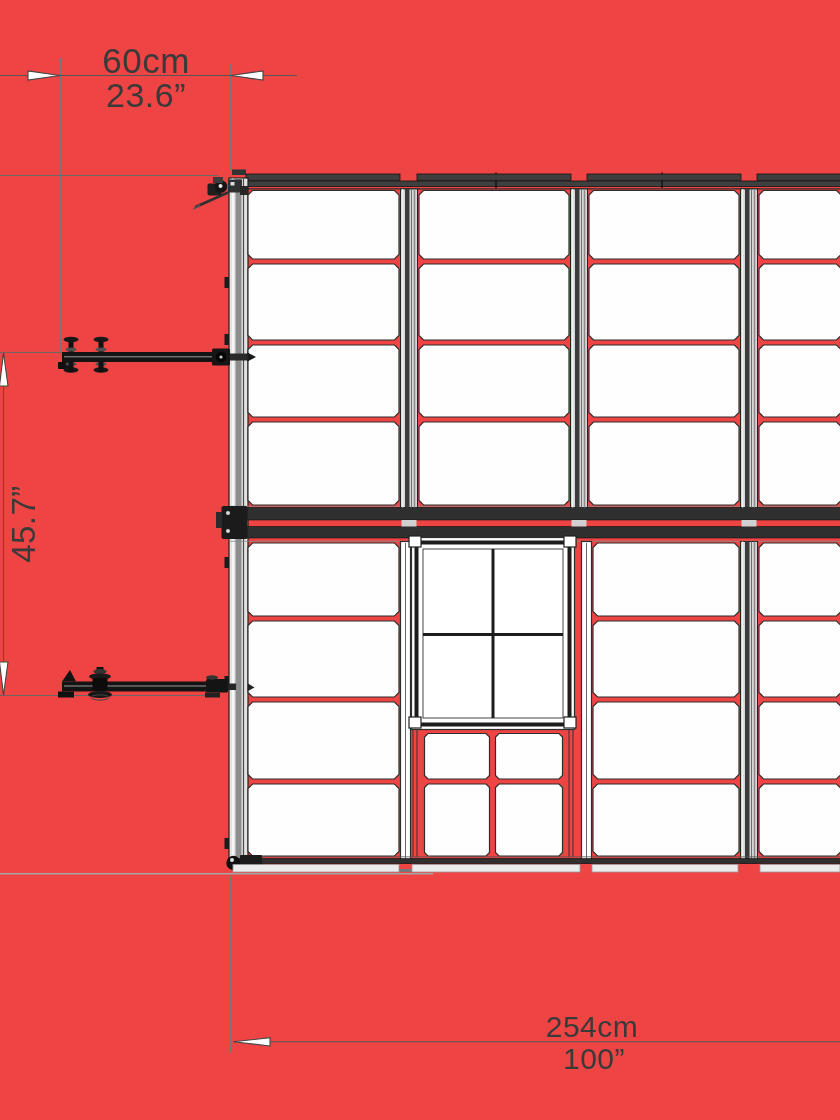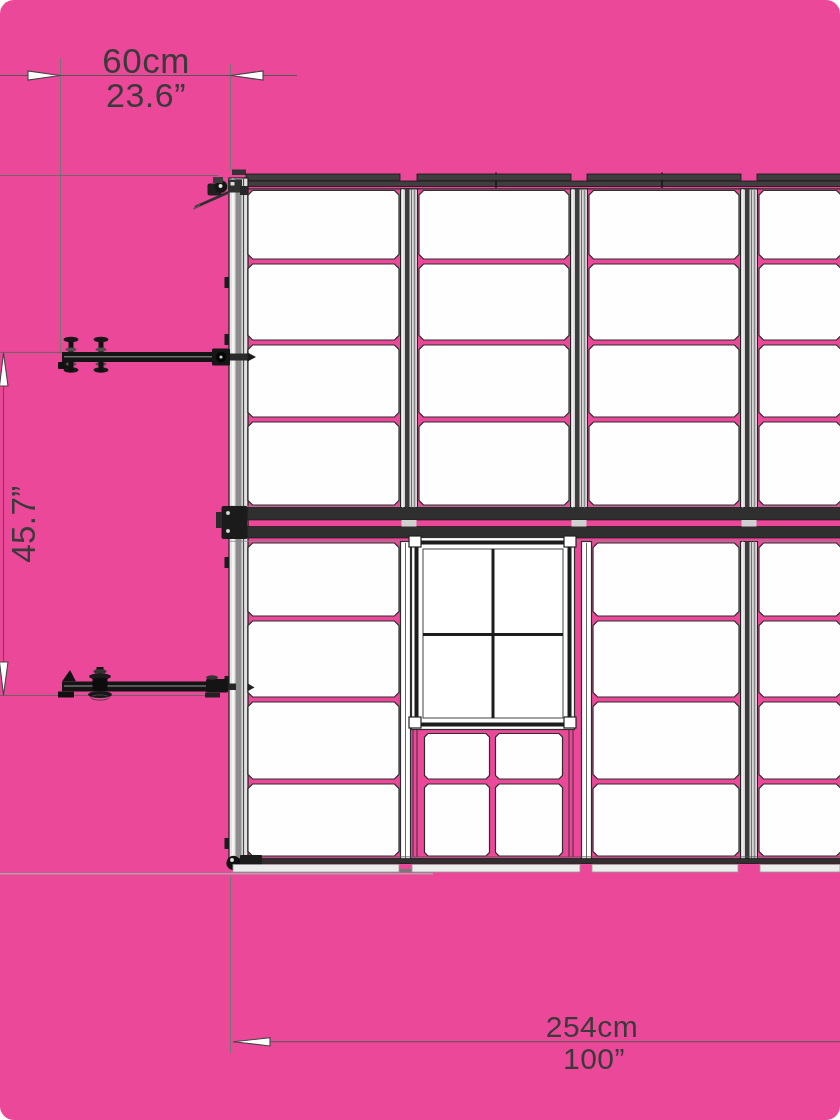--- a/index.html
+++ b/index.html
@@ -1,19 +1,18 @@
 <!DOCTYPE html>
 <html><head>
 <meta charset="utf-8">
 <style>
   html,body{margin:0;padding:0;background:#ffffff;}
   .canvas{
-    position:relative;width:840px;height:1120px;background:#ec4899;overflow:hidden;
+    position:relative;width:840px;height:1120px;background:#ef4444;overflow:hidden;
     font-family:"Liberation Sans","DejaVu Sans",sans-serif;
-    border-radius:14px;
   }
   svg{position:absolute;left:0;top:0;}
   text{fill:#3a3a3a;font-family:"Liberation Sans","DejaVu Sans",sans-serif;letter-spacing:.5px;}
   .dim-metric{font-size:35px;}
   .dim-imperial{font-size:34px;}
   .dim-metric-sm{font-size:30px;}
   .dim-imperial-sm{font-size:30px;}
   .dim-imperial-side{font-size:33px;}
 </style>
 </head>

